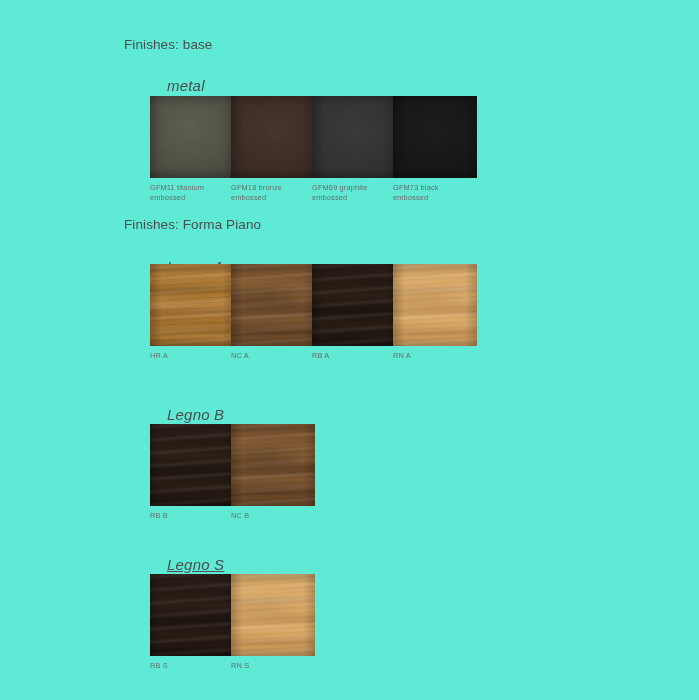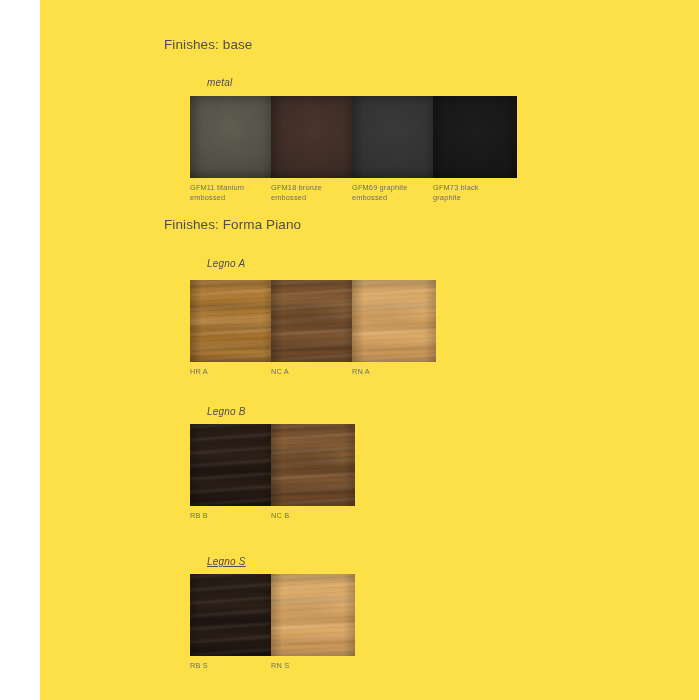--- a/index.html
+++ b/index.html
@@ -11,55 +11,54 @@
     width: 699px;
     height: 700px;
     position: relative;
     font-family: "Liberation Sans", sans-serif;
     color: #58585a;
     overflow: hidden;
   }
   .page {
     position: absolute;
     inset: 0;
-    background: #fde047;
-    margin-left: 40px;
+    background: #5eead4;
   }
   .section-title {
     position: absolute;
     left: 124px;
     font-size: 13.5px;
     color: #4d4d4f;
     letter-spacing: 0.1px;
     white-space: nowrap;
   }
   #title-base { top: 37px; }
   #title-forma { top: 217px; text-align: center; }
 
   .group-label {
     position: absolute;
-    font-size: 10px;
+    font-size: 15px;
     font-style: italic;
     color: #4d4d4f;
     letter-spacing: 0.2px;
     white-space: nowrap;
   }
   #label-metal  { left: 167px; top: 77px; }
   #label-legnoA { left: 167px; top: 258px; }
   #label-legnoB { left: 167px; top: 406px; }
   #label-legnoS { left: 167px; top: 556px; text-decoration: underline; }
 
   .swatch-row {
     position: absolute;
     left: 150px;
     display: flex;
     gap: 9px;
   }
   #row-metal  { top: 96px; }
-  #row-legnoA { top: 280px; }
+  #row-legnoA { top: 264px; }
   #row-legnoB { top: 424px; }
   #row-legnoS { top: 574px; }
 
   .swatch-cell {
     width: 72px;
     position: relative;
   }
   .chip {
     width: 84px;
     height: 82px;
@@ -243,21 +242,21 @@
       <div class="chip-caption">GFM69 graphite
 embossed</div>
     </div>
     <div class="swatch-cell">
       <div class="chip m-black">
         <div class="grain"></div>
         <div class="metal-speckle"></div>
         <div class="vignette"></div>
       </div>
       <div class="chip-caption">GFM73 black
-graphite</div>
+embossed</div>
     </div>
   </div>
 
   <div class="section-title" id="title-forma">Finishes: Forma Piano</div>
 
   <div class="group-label" id="label-legnoA">Legno A</div>
 
   <div class="swatch-row" id="row-legnoA">
     <div class="swatch-cell">
       <div class="chip wood w-hra">
@@ -273,20 +272,29 @@
       <div class="chip wood w-nca">
         <div class="grain"></div>
         <div class="knot"></div>
         <div class="lines"></div>
         <div class="lines2"></div>
         <div class="vignette"></div>
       </div>
       <div class="chip-caption">NC A</div>
     </div>
     <div class="swatch-cell">
+      <div class="chip wood w-rba">
+        <div class="grain"></div>
+        <div class="lines"></div>
+        <div class="lines2"></div>
+        <div class="vignette"></div>
+      </div>
+      <div class="chip-caption">RB A</div>
+    </div>
+    <div class="swatch-cell">
       <div class="chip wood w-rna">
         <div class="grain"></div>
         <div class="knot"></div>
         <div class="lines"></div>
         <div class="lines2"></div>
         <div class="vignette"></div>
       </div>
       <div class="chip-caption">RN A</div>
     </div>
   </div>

